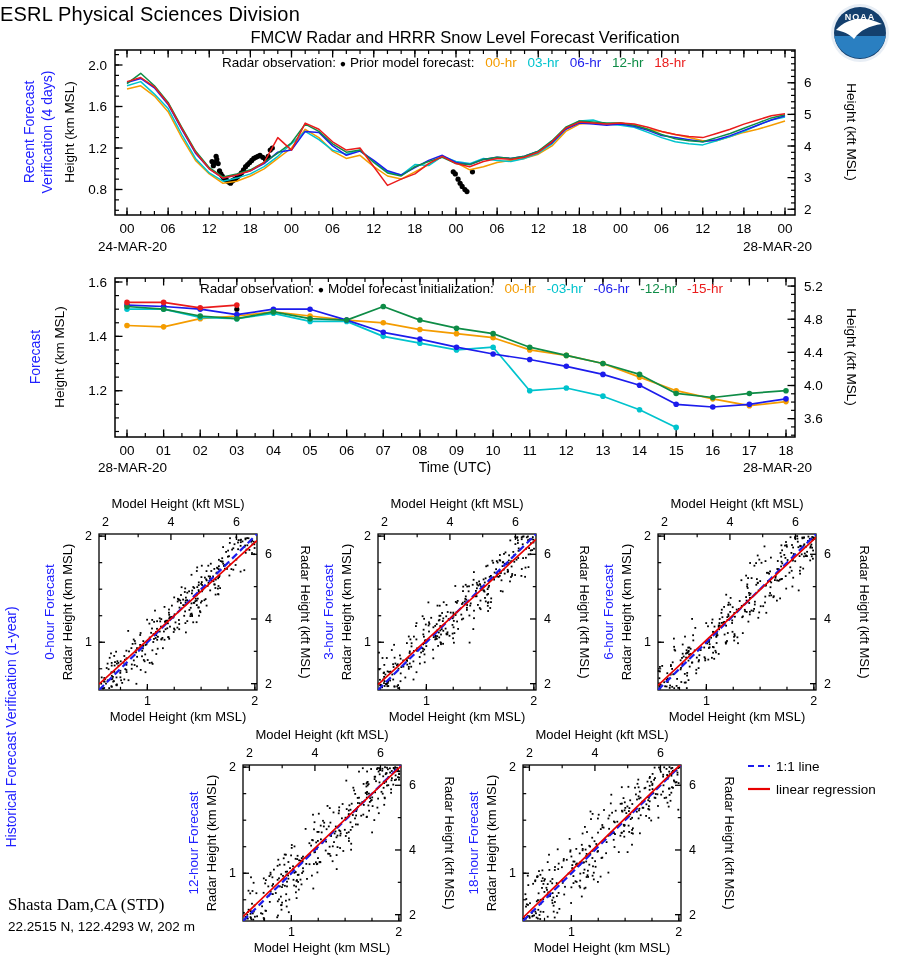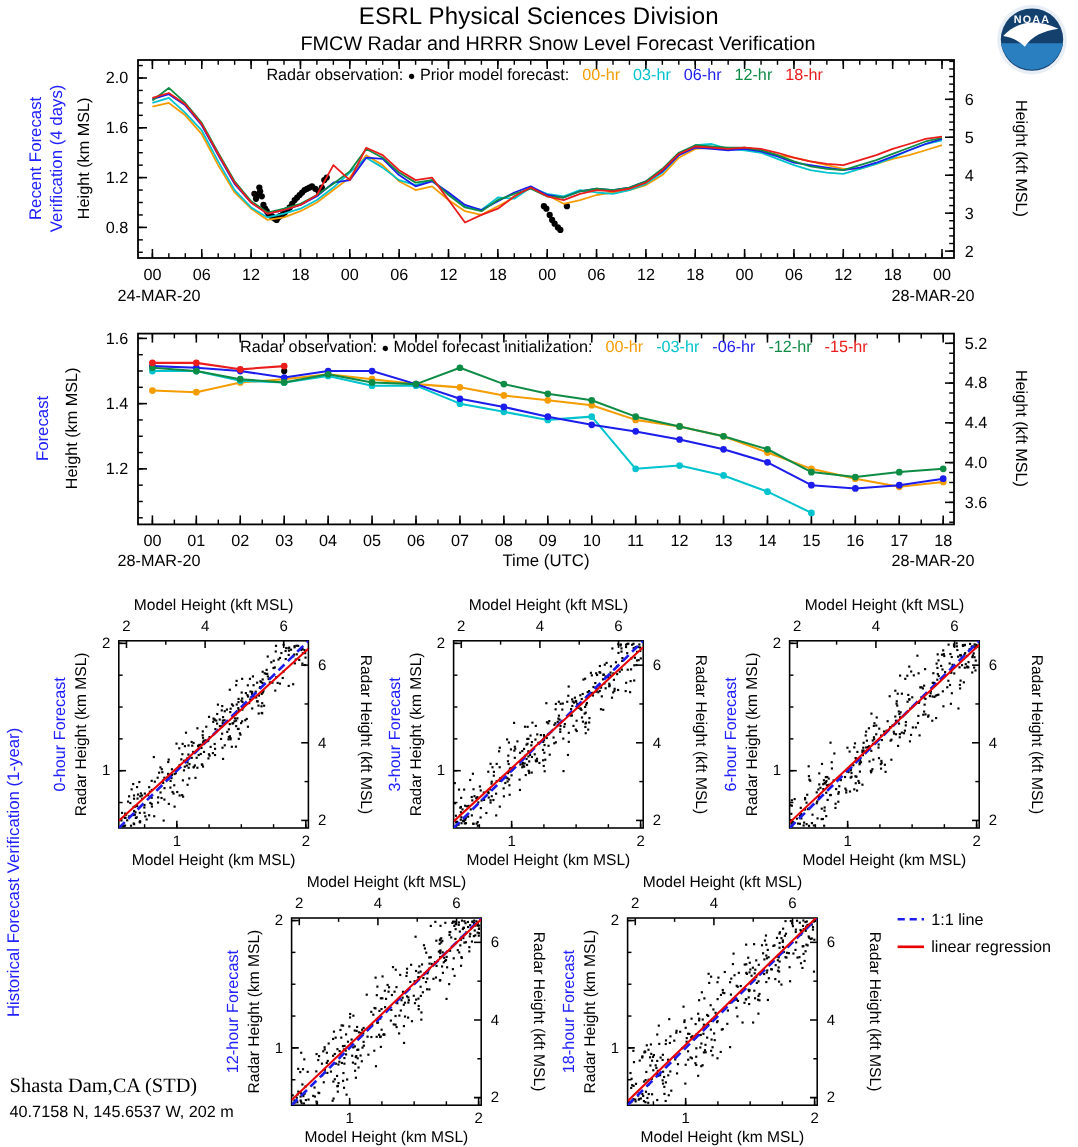--- a/index.html
+++ b/index.html
@@ -1,18 +1,18 @@
 <!DOCTYPE html>
 <html><head>
 <meta charset="utf-8">
 <style>
   html,body{margin:0;padding:0;background:#ffffff;}
   .page{position:relative;width:898px;height:956px;background:#fff;overflow:hidden;
         font-family:"Liberation Sans",sans-serif;color:#000;}
-  .title{position:absolute;top:3px;left:0;width:100%;text-align:center;
+  .title{position:absolute;top:3px;left:0;width:100%;text-align:left;
          font-size:20px;letter-spacing:0.2px;}
   .subtitle{position:absolute;top:28px;left:16px;width:100%;text-align:center;font-size:16.5px;}
   .noaa{position:absolute;top:3px;right:8px;}
   .station{position:absolute;left:8px;top:895px;font-size:17px;font-family:Liberation Serif, serif;}
   .coords{position:absolute;left:8px;top:919px;font-size:13.5px;}
   #plots{position:absolute;left:0;top:0;}
   #plots text{font-family:"Liberation Sans",sans-serif;}
 </style>
 </head>
 <body>
@@ -2476,14 +2476,14 @@
 
   <svg class="noaa" width="60" height="60" viewBox="0 0 60 60">
     <circle cx="30" cy="30" r="29" fill="#e8eef5"></circle>
     <circle cx="30" cy="30" r="26" fill="#14406e"></circle>
     <path d="M4.3,33 A26,26 0 0,0 55.7,33 Z" fill="#2a7fc1"></path>
     <path d="M6,27 C17,15 33,12 52,21 C39,23 30,27 24,36 C20,31 12,28 6,27 Z" fill="#ffffff"></path>
     <text x="30" y="16.5" fill="#ffffff" font-size="9" font-weight="bold" text-anchor="middle" letter-spacing="1" font-family="Liberation Sans, sans-serif">NOAA</text>
   </svg>
 
   <div class="station">Shasta Dam,CA (STD)</div>
-  <div class="coords">40.7158 N, 145.6537 W, 202 m</div>
+  <div class="coords">22.2515 N, 122.4293 W, 202 m</div>
 </div>
 
 </body></html>

